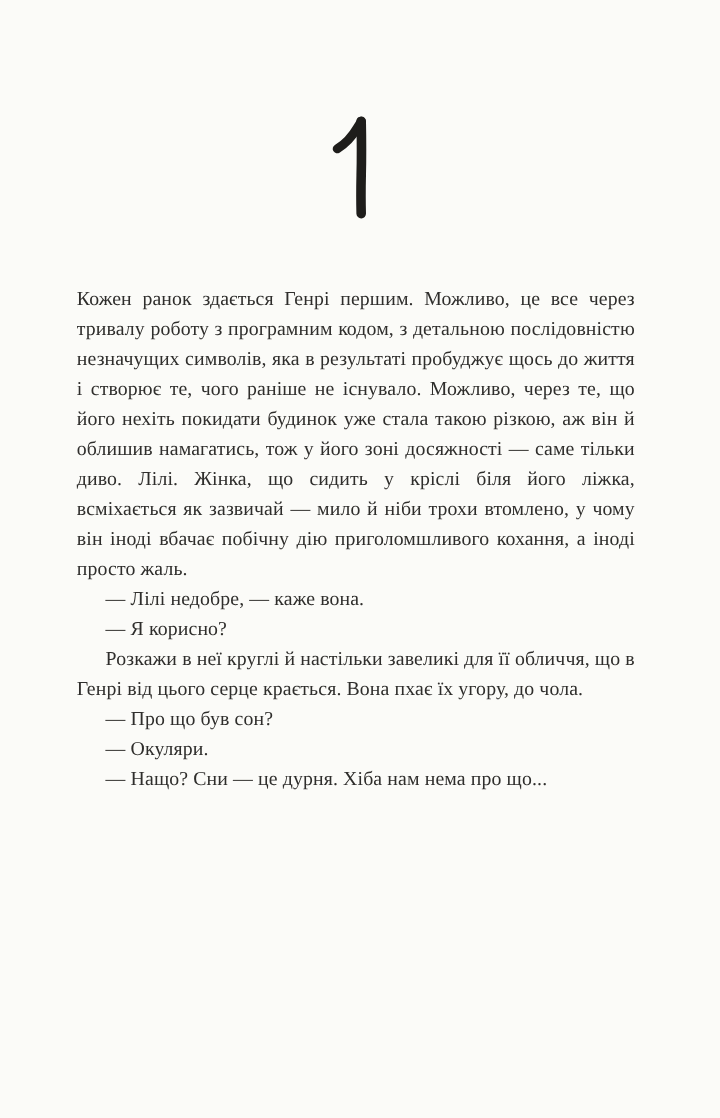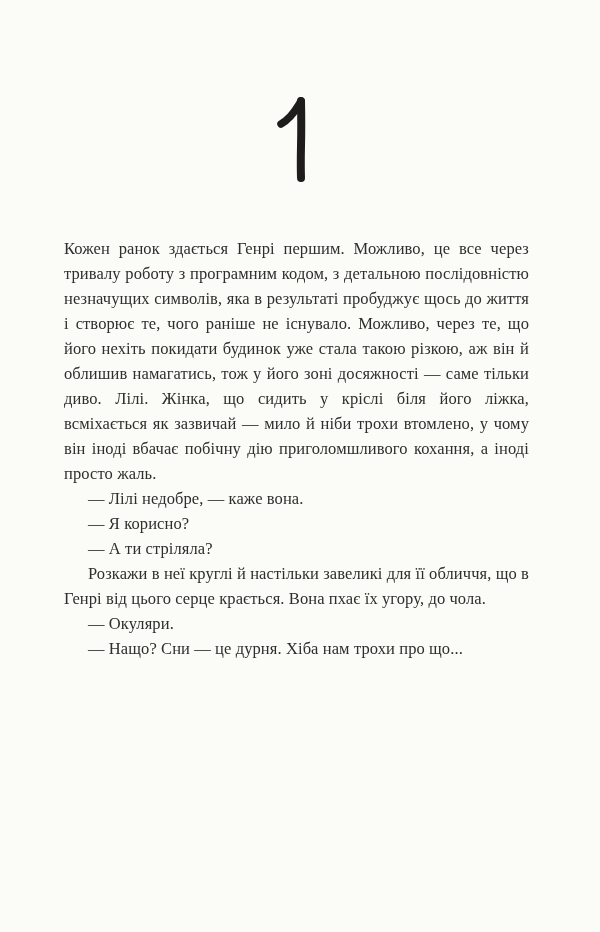--- a/index.html
+++ b/index.html
@@ -61,19 +61,19 @@
       <path d="M16,28 Q26,22 33,10 Q35,7 36,5" fill="none" stroke="#1e1d1b" stroke-width="7.5" stroke-linecap="round" stroke-linejoin="round"></path>
       <path d="M36,5 Q36.5,30 36,50 Q35.6,68 36,82" fill="none" stroke="#1e1d1b" stroke-width="8" stroke-linecap="round" stroke-linejoin="round"></path>
     </svg>
     <span class="sr-only">1</span>
   </div>
 
   <div class="text-block">
       <p class="para">Кожен ранок здається Генрі першим. Можливо, це все через тривалу роботу з програмним кодом, з детальною послідовністю незначущих символів, яка в результаті пробуджує щось до життя і створює те, чого раніше не існувало. Можливо, через те, що його нехіть покидати будинок уже стала такою різкою, аж він й облишив намагатись, тож у його зоні досяжності — саме тільки диво. Лілі. Жінка, що сидить у кріслі біля його ліжка, всміхається як зазвичай — мило й ніби трохи втомлено, у чому він іноді вбачає побічну дію приголомшливого кохання, а іноді просто жаль.</p>
       <p class="para indent">— Лілі недобре, — каже вона.</p>
       <p class="para indent">— Я корисно?</p>
-      <p class="para indent">— А ти стріляла?</p>
       <p class="para indent">Розкажи в неї круглі й настільки завеликі для її обличчя, що в Генрі від цього серце крається. Вона пхає їх угору, до чола.</p>
+      <p class="para indent">— Про що був сон?</p>
       <p class="para indent">— Окуляри.</p>
-      <p class="para indent">— Нащо? Сни — це дурня. Хіба нам трохи про що...</p>
+      <p class="para indent">— Нащо? Сни — це дурня. Хіба нам нема про що...</p>
     </div>
 
 </div>
 
 </body></html>

